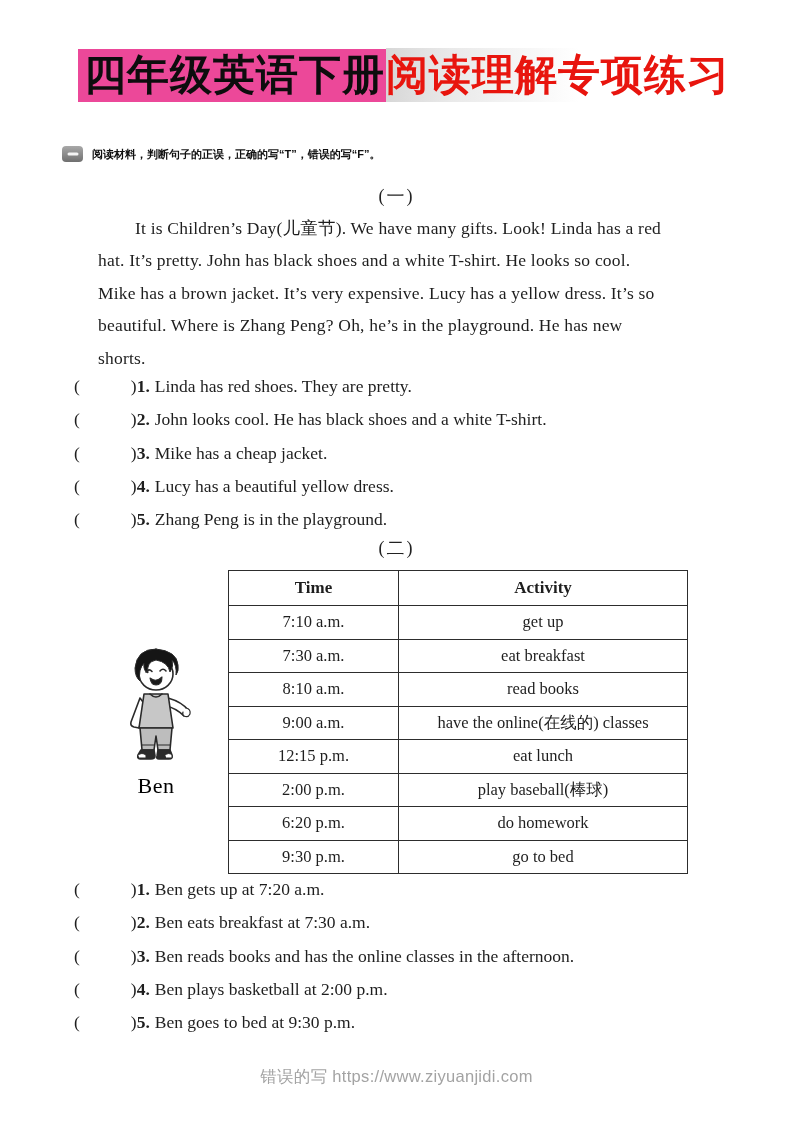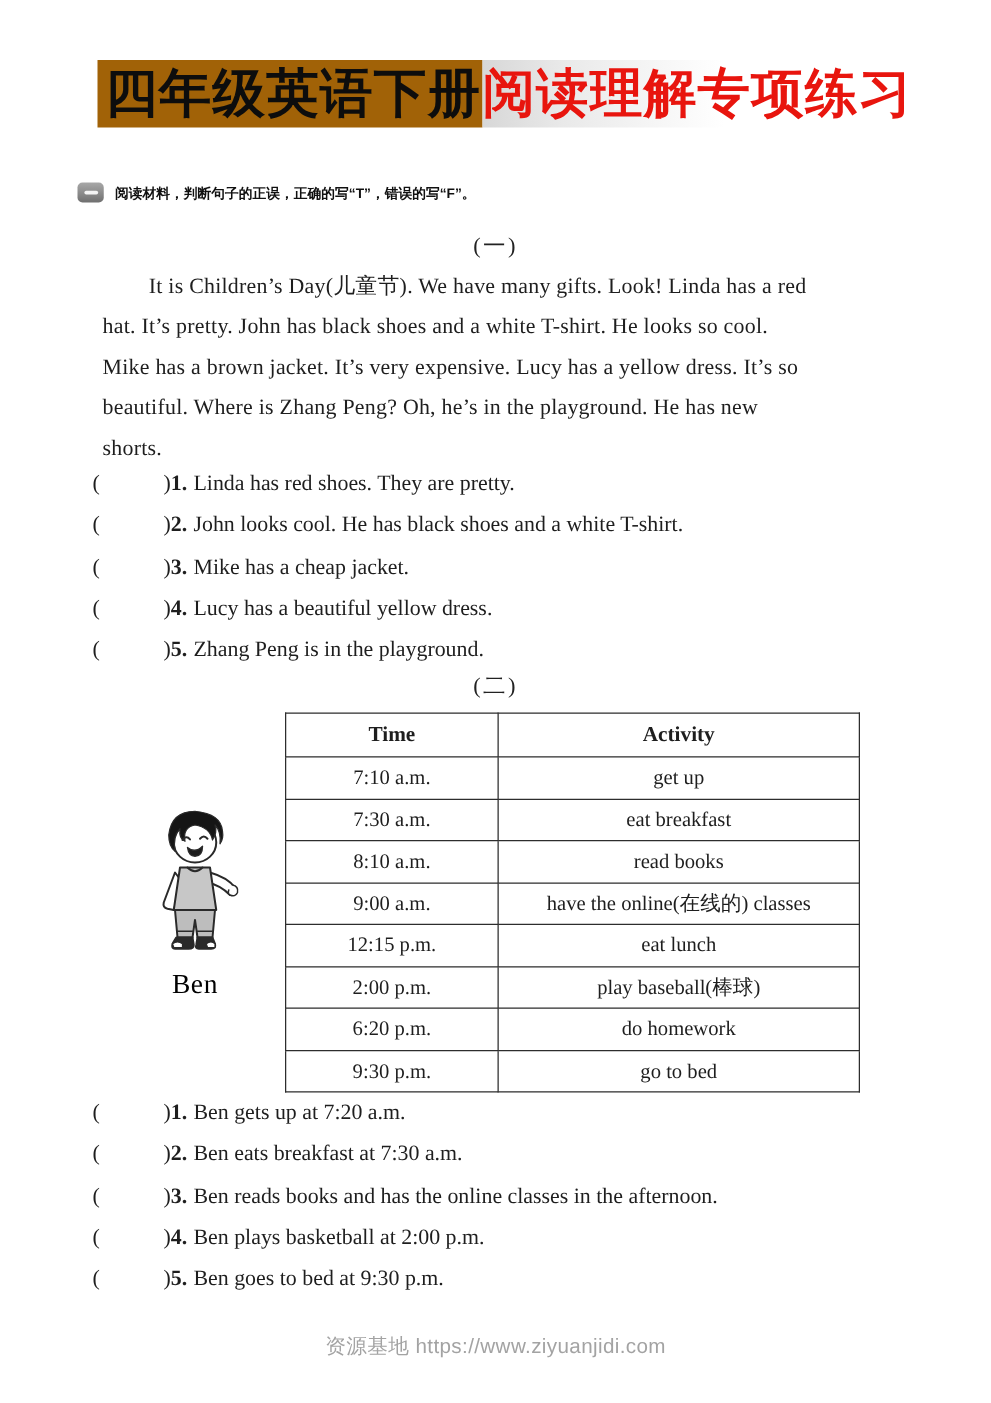--- a/index.html
+++ b/index.html
@@ -7,21 +7,21 @@
   .page {
     position:relative; width:793px; height:1122px; background:#ffffff;
     font-family:"Liberation Serif", serif; color:#1c1c1c; overflow:hidden; margin:0 auto;
   }
   
   .title-row {
     position:absolute; top:48px; left:78px; white-space:nowrap;
     font-family:"Liberation Sans", sans-serif; font-weight:700;
     font-size:42px; line-height:54px; letter-spacing:1px;
   }
-  .title-black { color:#0d0d0d; background:#a16207; padding:3px 1px 4px 6px; }
+  .title-black { color:#0d0d0d; background:#ec4899; padding:3px 1px 4px 6px;font-family:Liberation Serif, serif; }
   .title-red {
     color:#e8150e;
     background:linear-gradient(90deg,#d7d7d7 0%, rgba(215,215,215,0.55) 18%, rgba(255,255,255,0) 55%);
     padding:3px 8px 4px 0;
   }
   
   .instruction {
     position:absolute; top:146px; left:62px; display:flex; align-items:center; gap:9px;
     font-family:"Liberation Sans", sans-serif; font-weight:700; font-size:11px; color:#101010;
   }
@@ -32,21 +32,21 @@
   }
   .inst-icon .dash {
     position:absolute; left:50%; top:50%; width:11px; height:3px;
     transform:translate(-50%,-50%); background:#f4f4f4; border-radius:2px;
   }
   
   .sec-header { position:absolute; left:0; width:100%; text-align:center; font-size:18px; color:#222; letter-spacing:2px; }
   #sec1-header { top:184px; }
   #sec2-header { top:536px; }
   
-  .passage { position:absolute; top:212px; left:82px; width:634px; font-size:17.5px; color:#1e1e1e; }
+  .passage { position:absolute; top:212px; left:98px; width:634px; font-size:17.5px; color:#1e1e1e; }
   .p-line { height:32.4px; line-height:32.4px; white-space:nowrap; letter-spacing:0.2px; }
   .p-line.indent { padding-left:37px; }
   
   .questions { position:absolute; left:74px; font-size:17.5px; color:#1e1e1e; }
   #q-list-1 { top:370px; }
   #q-list-2 { top:873px; }
   .q-row { height:33.3px; line-height:33.3px; white-space:nowrap; }
   .q-gap { display:inline-block; width:51px; }
   .q-num { font-weight:700; padding-right:5px; }
   
@@ -192,17 +192,17 @@
     </div>
     <div class="q-row">
       <span><span>(</span><span class="q-gap"></span><span>)</span></span><b class="q-num">4.</b><span>Ben plays basketball at 2:00 p.m.</span>
     </div>
     <div class="q-row">
       <span><span>(</span><span class="q-gap"></span><span>)</span></span><b class="q-num">5.</b><span>Ben goes to bed at 9:30 p.m.</span>
     </div>
   </div>
 
   <div class="footer">
-    <span>资源基地</span>
+    <span>错误的写</span>
     <a href="#">https://www.ziyuanjidi.com</a>
   </div>
 
 </div>
 
 </body></html>

